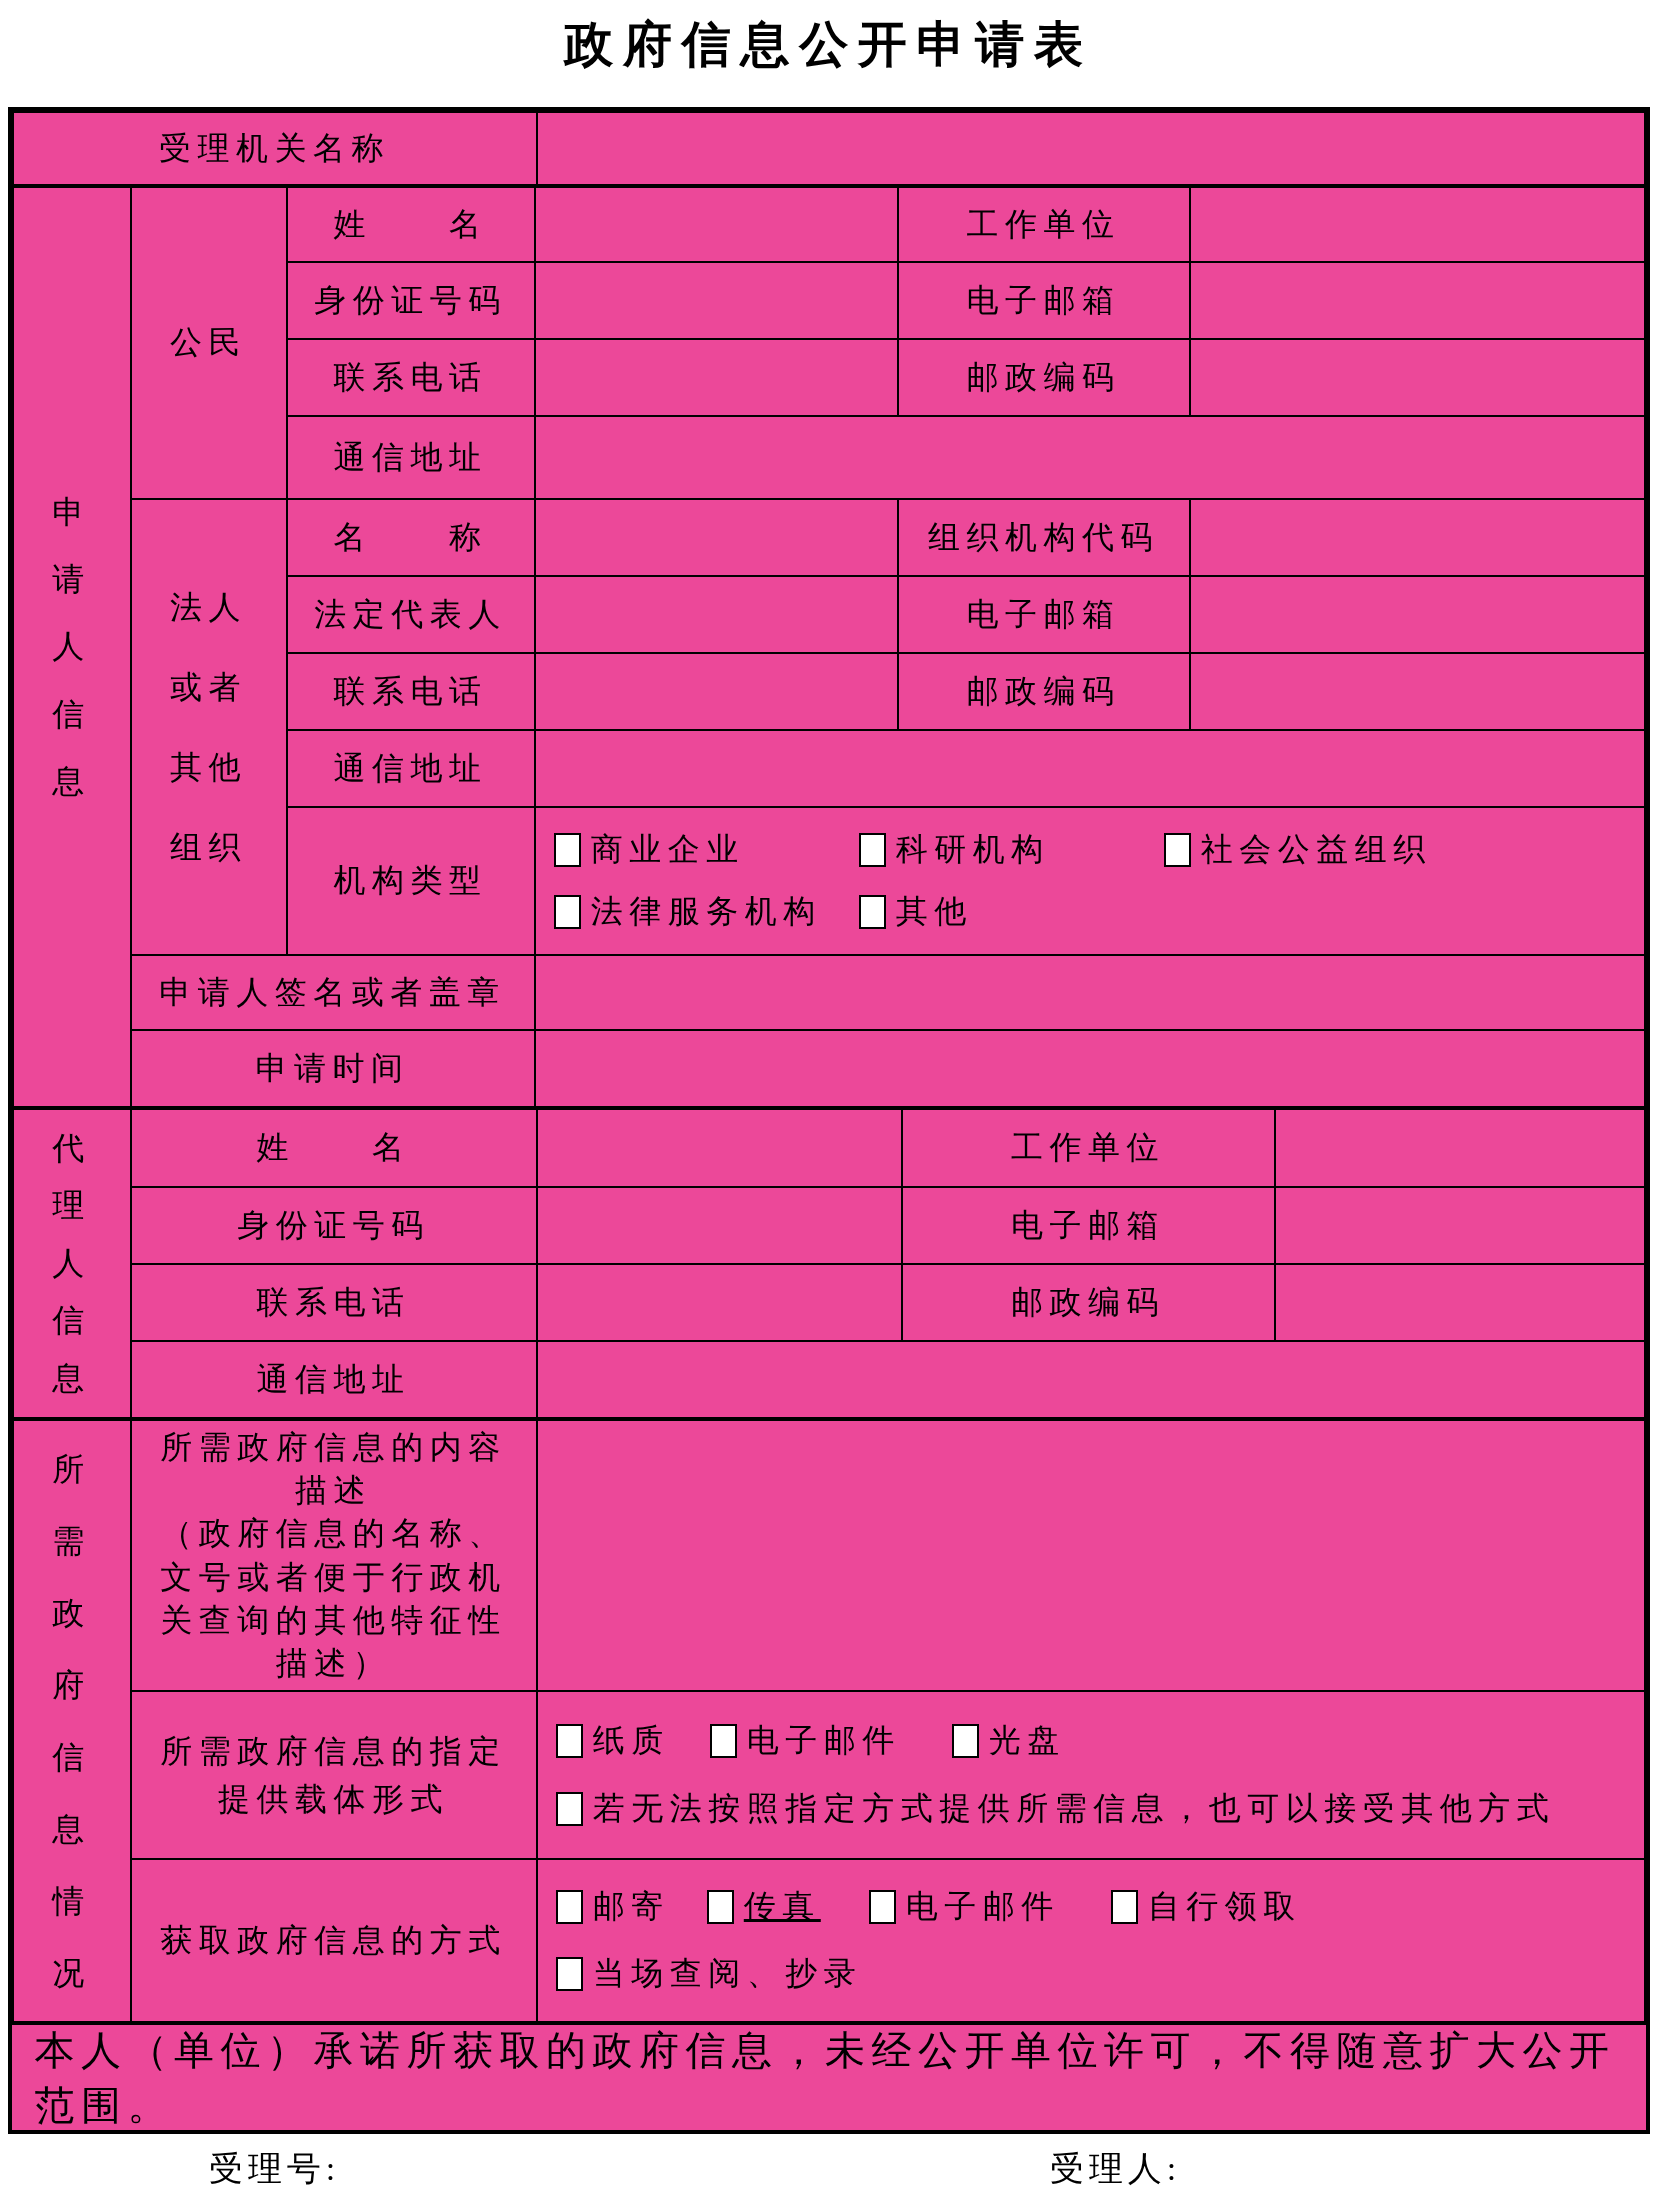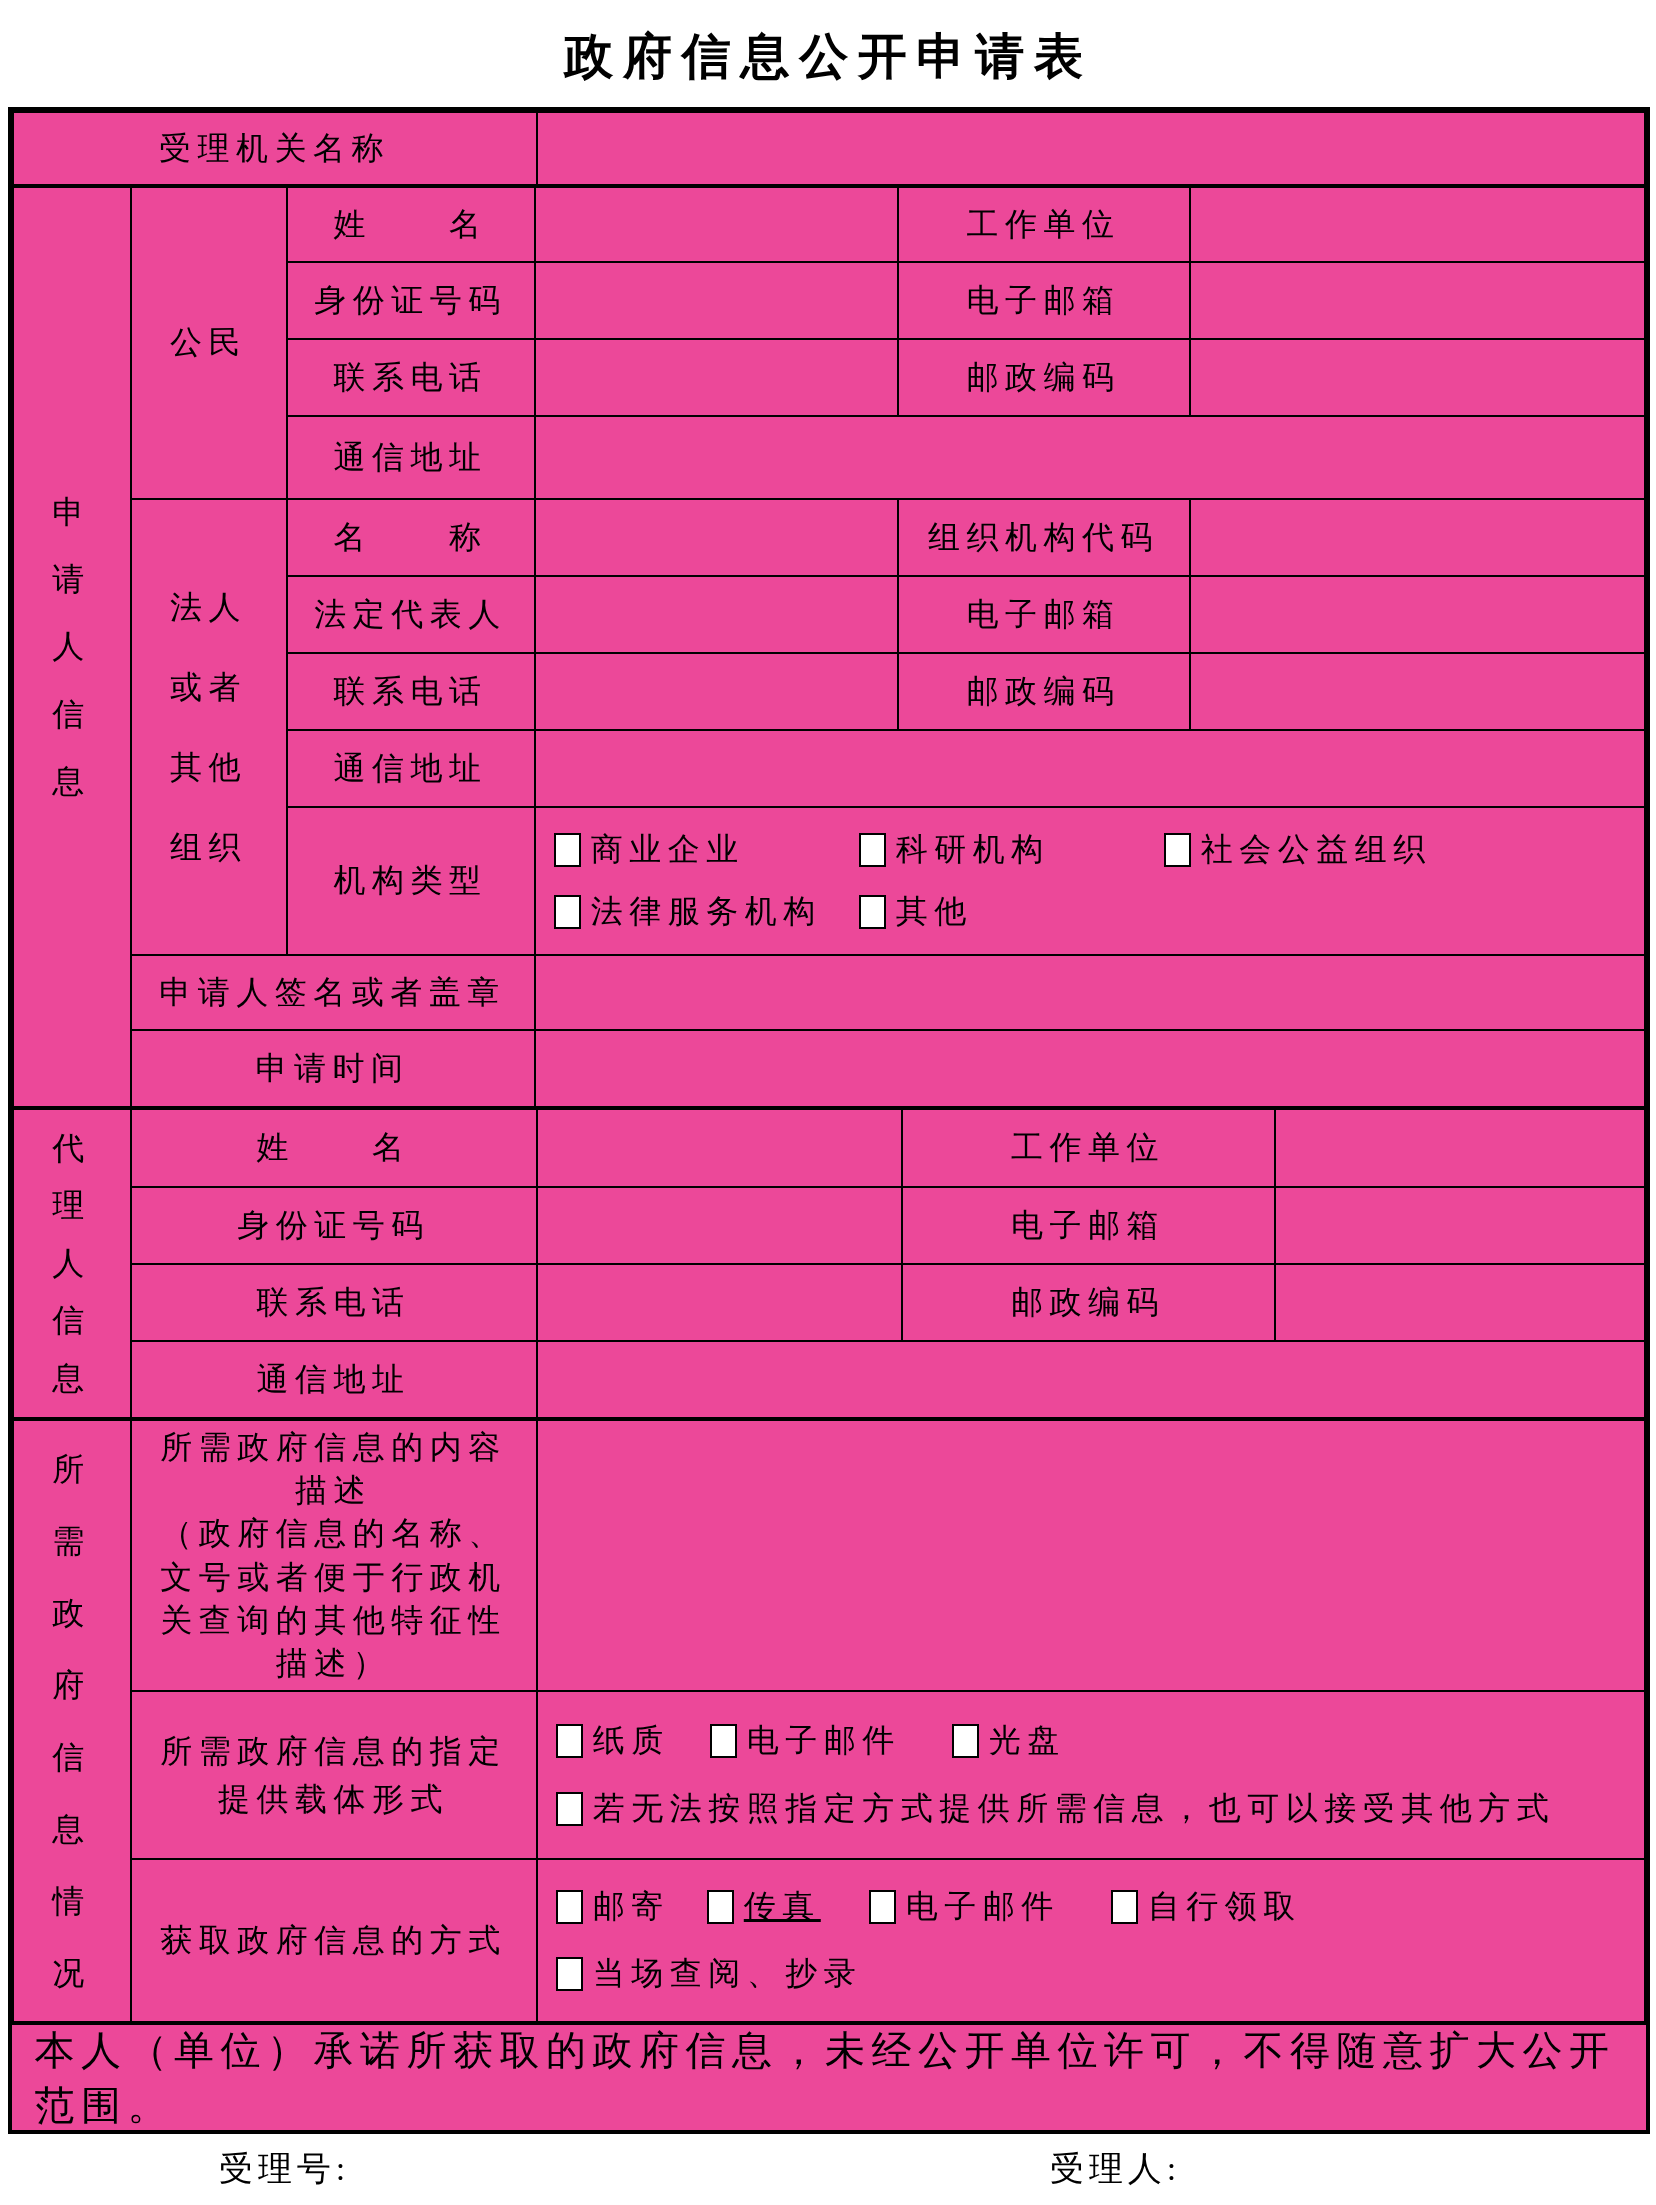--- a/index.html
+++ b/index.html
@@ -2,21 +2,21 @@
 <html style="font-size:13px"><head>
 <meta charset="utf-8">
 <style>
   html,body { margin:0; padding:0; }
   body {
     width:1657px; height:2205px; background:#ffffff; color:#000;
     font-family:"Liberation Serif","DejaVu Serif",serif;
     position:relative; overflow:hidden;
   }
   .title {
-    height:107px; padding-top:24px; box-sizing:border-box;
+    height:107px; padding-top:12px; box-sizing:border-box;
     text-align:center; font-size:49px; font-weight:bold; letter-spacing:9.7px;
   }
   .tbl {
     width:1642px; margin:0 auto; border:4.9px solid #000; box-sizing:border-box;
     background:#ec4899;
   }
   table.sec { width:100%; border-collapse:collapse; table-layout:fixed; }
   table.sec td {
     border:2.4px solid #000; padding:0; text-align:center; vertical-align:middle;
     font-size:32px; letter-spacing:6.5px; overflow:hidden;
@@ -50,21 +50,21 @@
     flex:none; background:#fff; box-sizing:border-box;
   }
   .iw420 { width:305px; } .iw190 { width:154px; } .iw298 { width:242px; }
   .iw186 { width:151px; } .iw200 { width:162px;text-decoration:underline; }
   .promise {
     border-top:2.4px solid #000; height:107px; box-sizing:border-box;
     display:flex; align-items:center; padding-left:23px;
     font-size:40px; letter-spacing:6.5px;
   }
   .footer-label { position:absolute; font-size:34px; letter-spacing:4.9px; }
-  #accept-no { left:219px; top:2146px; }
+  #accept-no { left:209px; top:2146px; }
   #acceptor  { left:1050px; top:2146px; }
 </style>
 </head>
 <body>
 
 <div class="title">政府信息公开申请表</div>
 
 <div class="tbl">
 
   <table class="sec">

